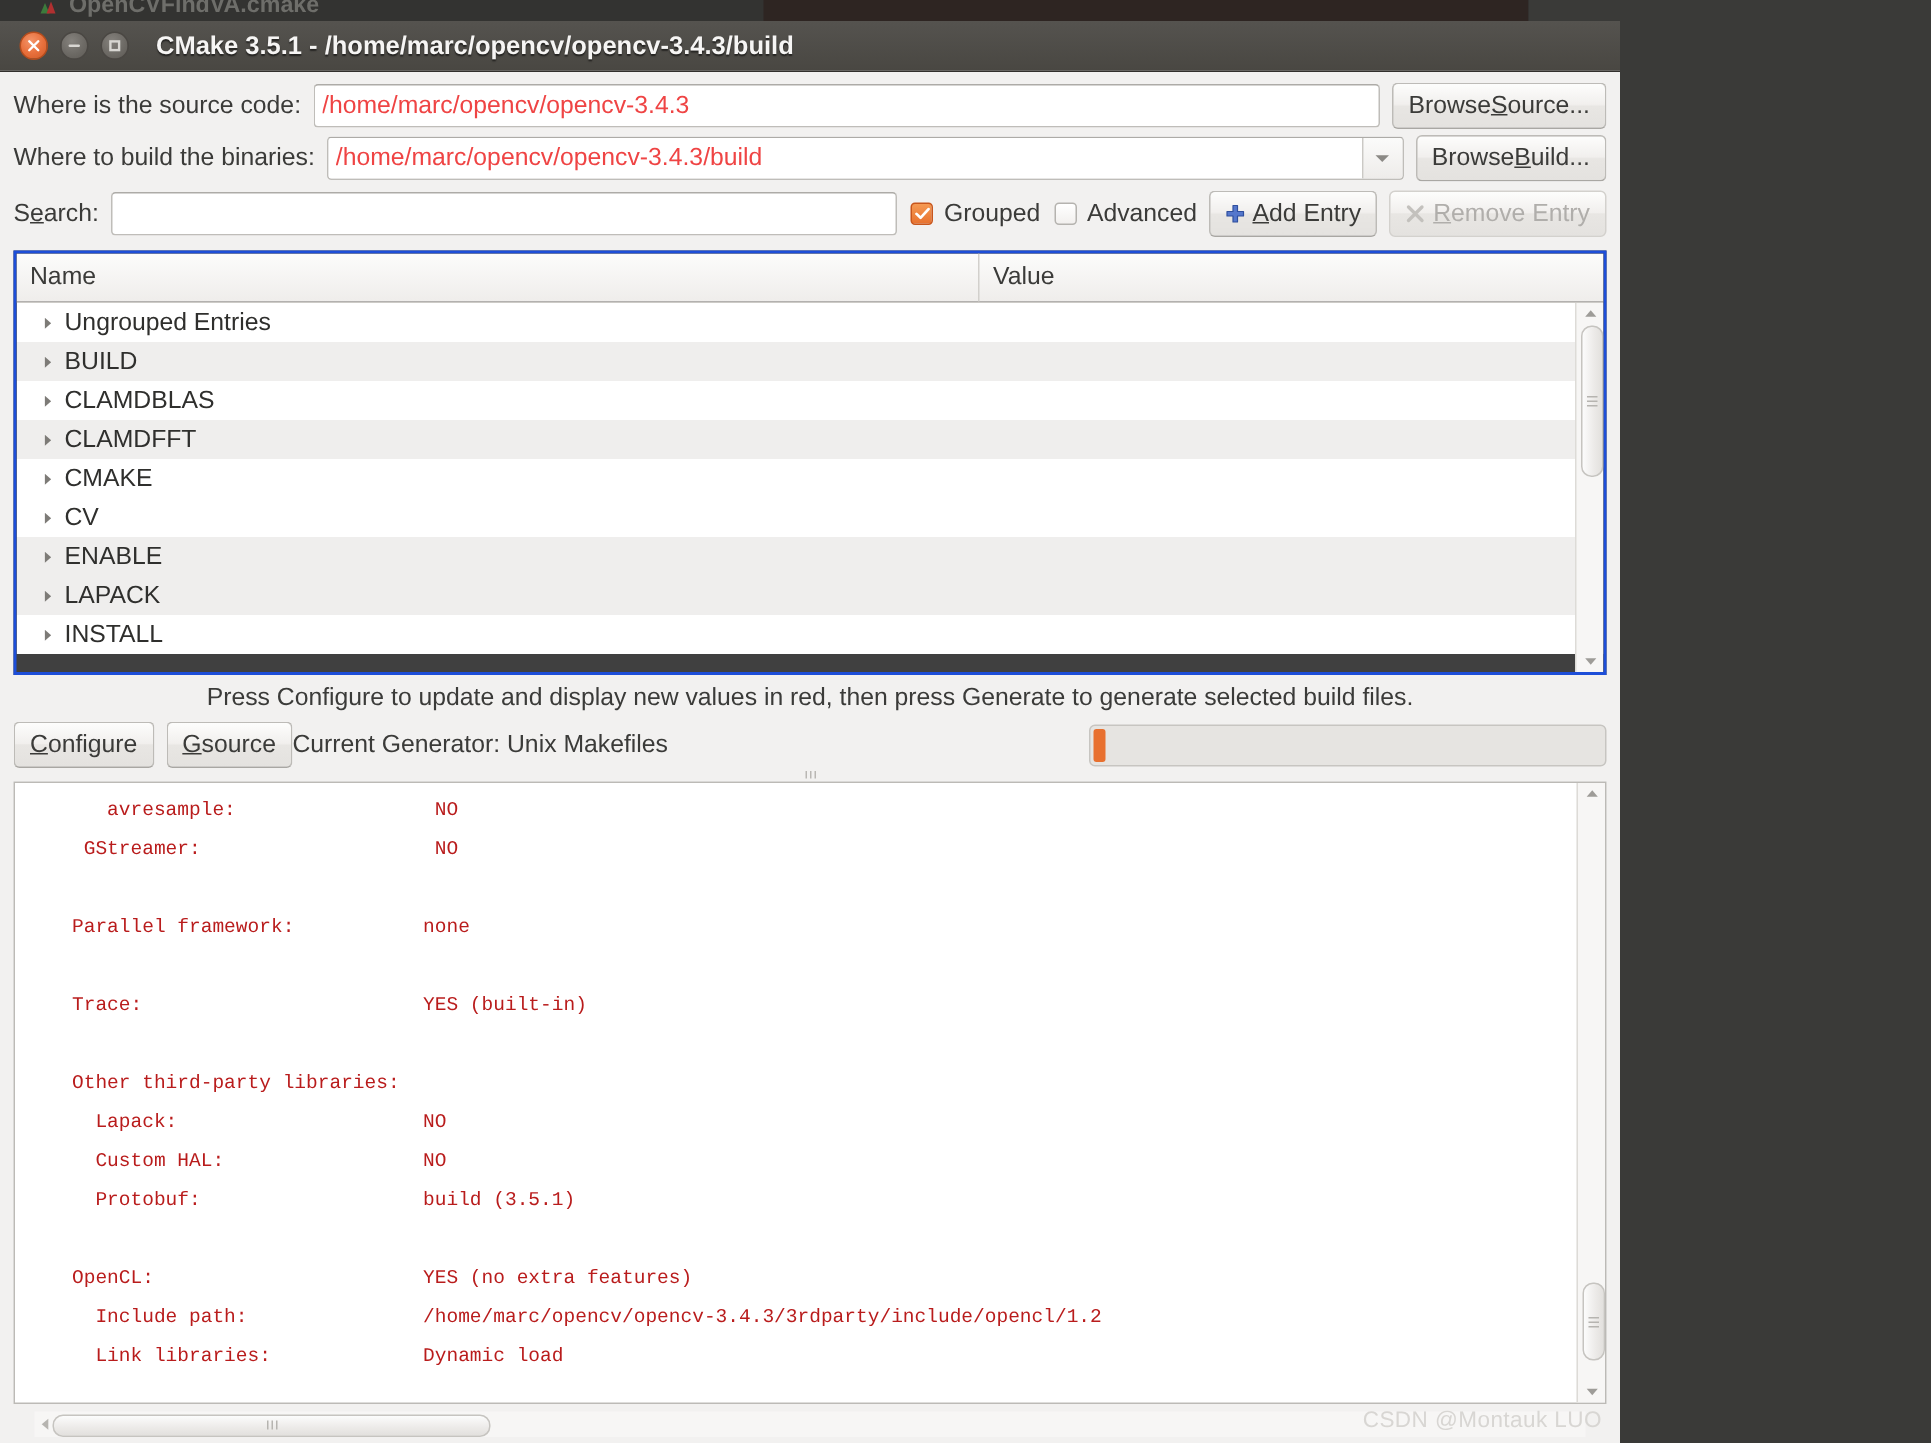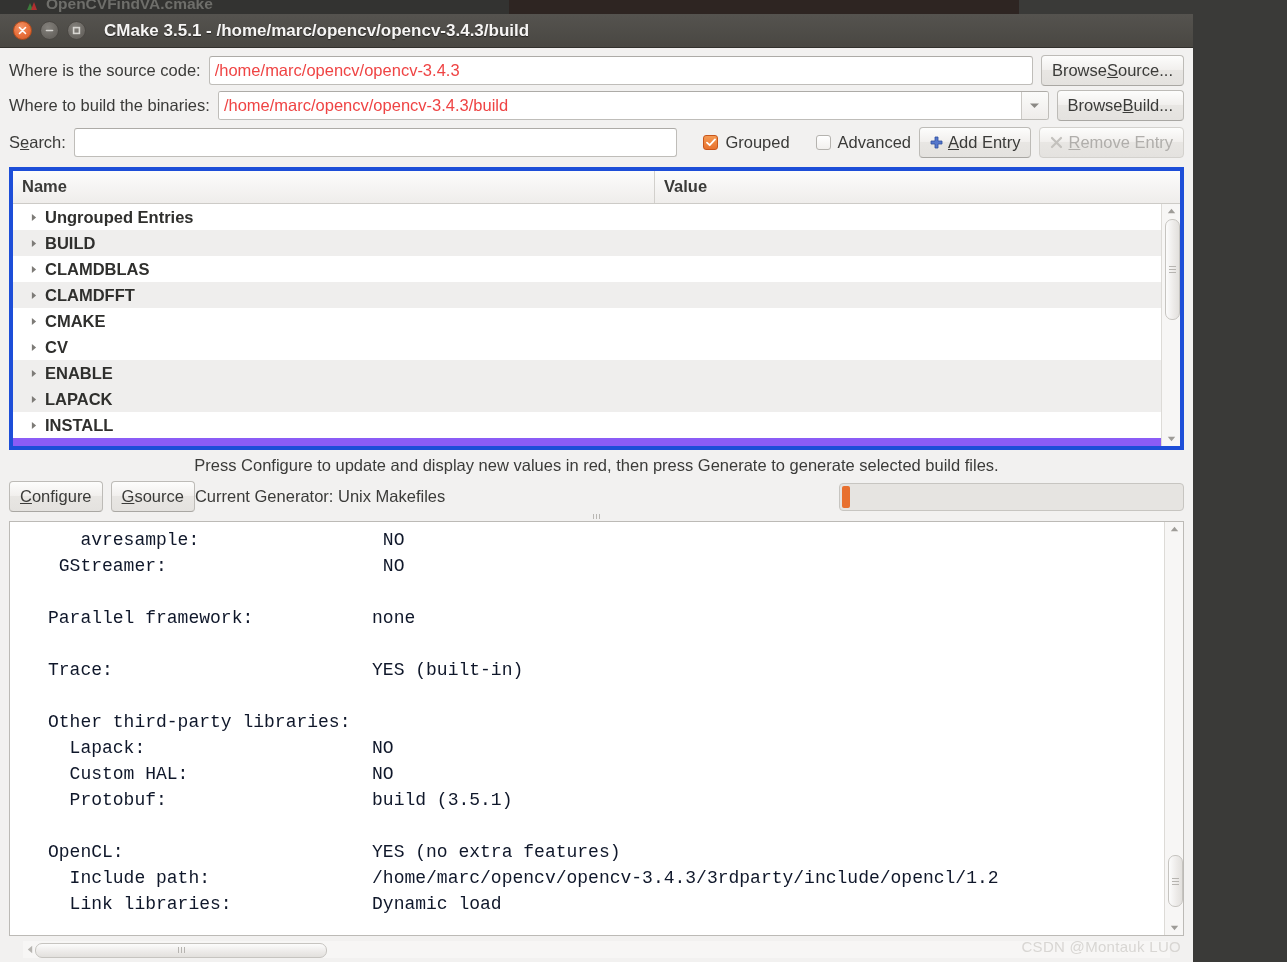--- a/index.html
+++ b/index.html
@@ -47,21 +47,21 @@
     position: absolute;
     left: 700px; top: -2px;
     color: #55524f;
     font-size: 12px;
   }
 
   
   #cmake-window {
     position: absolute;
     left: 0; top: 14px;
-    width: 1193px;
+    width: 1080px;
     height: 948px;
     background: #f2f1f0;
     display: flex;
     flex-direction: column;
   }
 
   
   #titlebar {
     height: 33px;
     background: linear-gradient(to bottom, #55534f 0%, #494742 100%);
@@ -206,21 +206,21 @@
     border-radius: 3px;
     background: #ffffff;
     font-size: 16.5px;
     padding: 0 5px;
     outline: none;
     font-family: "Liberation Sans", sans-serif;
   }
   .check-item {
     display: flex;
     align-items: center;
-    margin-left: 26px;
+    margin-left: 9px;
     white-space: nowrap;
   }
   .checkbox {
     width: 15px; height: 15px;
     box-sizing: border-box;
     border: 1px solid #b5b3af;
     border-radius: 3px;
     background: linear-gradient(to bottom, #ffffff 0%, #f2f0ee 100%);
     margin-right: 7px;
     display: flex;
@@ -231,29 +231,28 @@
     background: linear-gradient(to bottom, #f59a53 0%, #e8722f 100%);
     border-color: #c8561c;
   }
   .check-label { font-size: 16.5px; color: #3b3b39; }
 
   .btn-icon { margin-right: 5px; display: inline-flex; }
 
   
   #tree-wrap {
     margin: 4px 9px 0 9px;
-    border: 4px solid #1d4ed8;
-    background: #8b5cf6;
+    border: 2px solid #1d4ed8;
+    background: #404040;
     display: flex;
     flex-direction: column;
     height: 283px;
     box-sizing: border-box;
     position: relative;
     overflow: hidden;
-    font-weight: bold;
   }
   #tree-header {
     display: flex;
     height: 32px;
     flex: none;
     background: linear-gradient(to bottom, #fcfcfb 0%, #efedeb 100%);
     border-bottom: 1px solid #cdcbc7;
   }
   .th {
     font-size: 16.5px;
@@ -377,23 +376,23 @@
     position: relative;
     overflow: hidden;
     min-height: 0;
   }
   #log-text {
     position: absolute;
     left: 0; top: 0; right: 20px; bottom: 0;
     padding: 5px 0 4px 38px;
     margin: 0;
     font-family: "Liberation Mono", monospace;
-    font-size: 18px;
+    font-size: 13px;
     line-height: 26px;
-    color: #0f172a;
+    color: #b91c1c;
     white-space: pre;
     overflow: hidden;
     box-sizing: border-box;
   }
 
   
   #bottom-bar {
     flex: none;
     height: 26px;
     position: relative;

